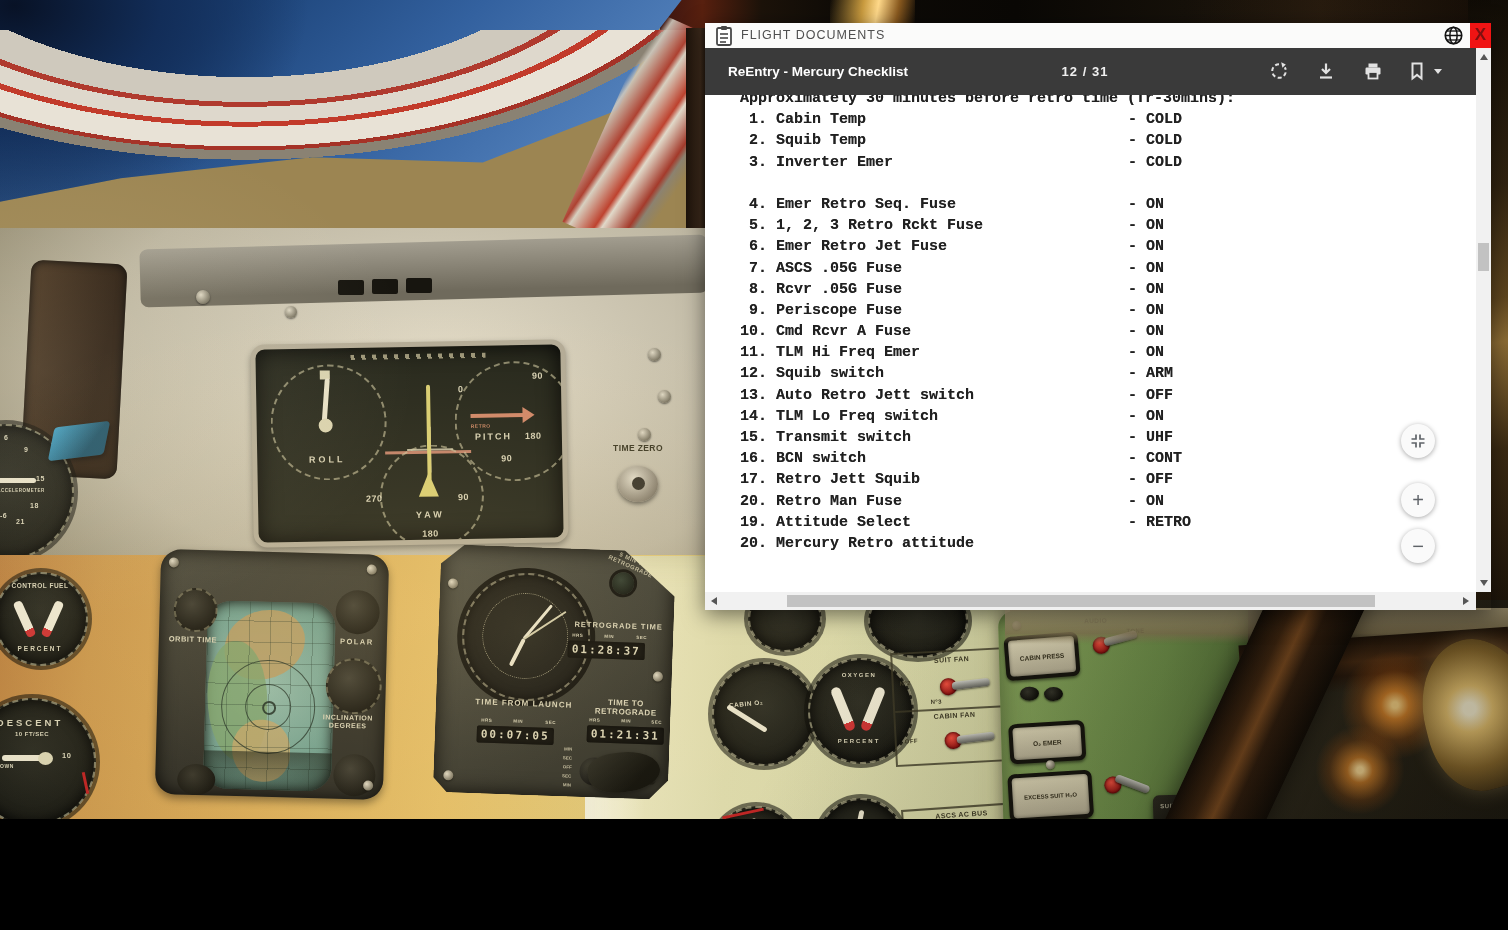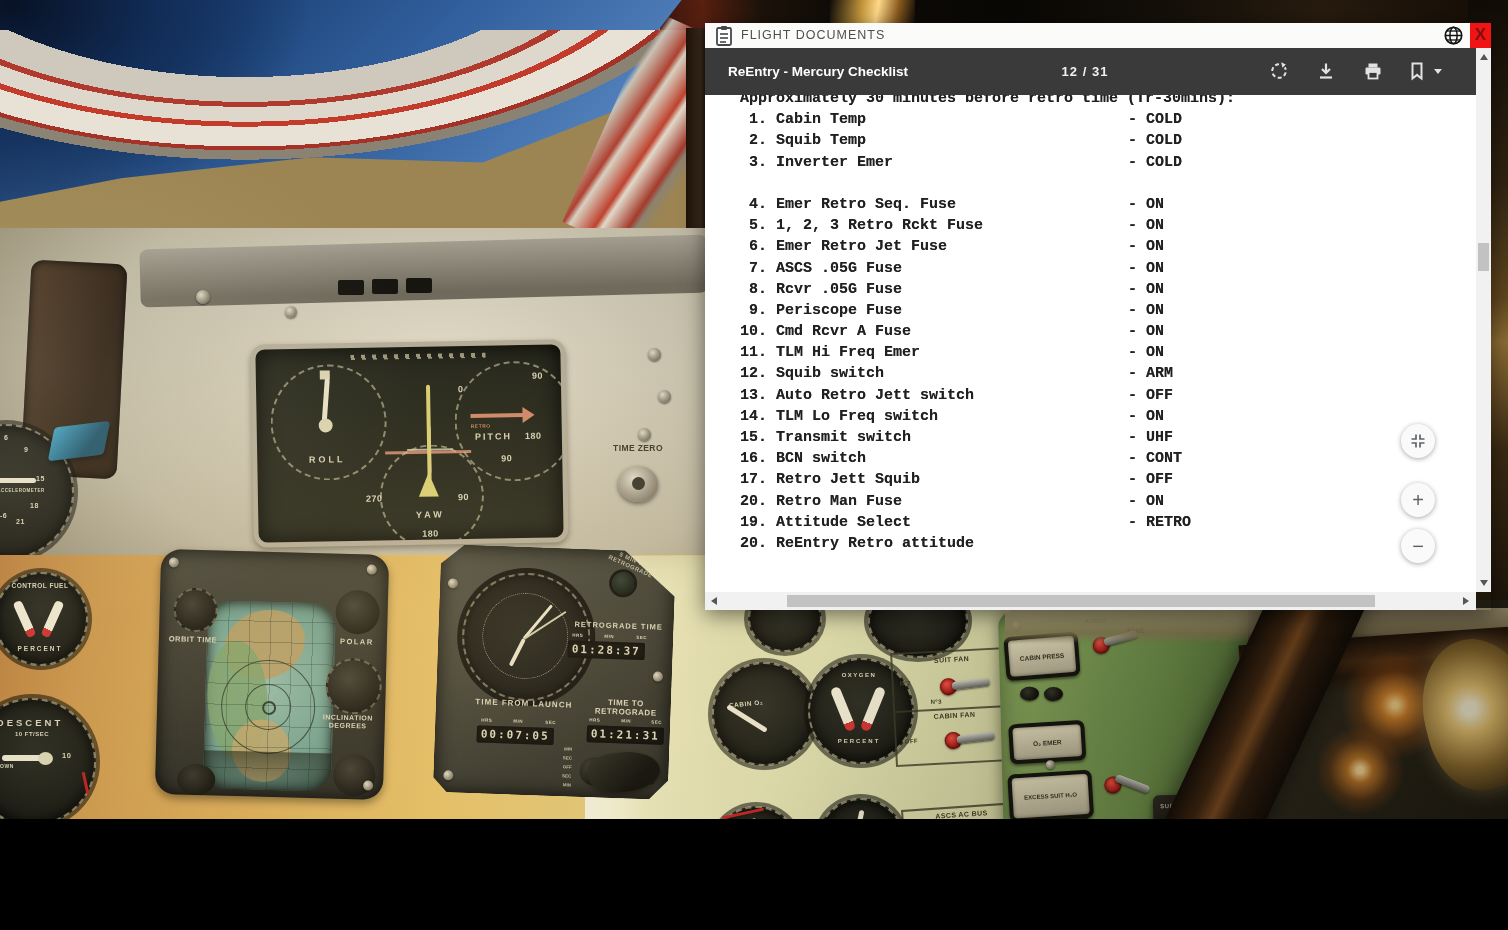--- a/index.html
+++ b/index.html
@@ -407,21 +407,21 @@
         <div class="cl-row"><span class="cl-num">10.</span><span class="cl-label">Cmd Rcvr A Fuse</span><span class="cl-val">- ON</span></div>
         <div class="cl-row"><span class="cl-num">11.</span><span class="cl-label">TLM Hi Freq Emer</span><span class="cl-val">- ON</span></div>
         <div class="cl-row"><span class="cl-num">12.</span><span class="cl-label">Squib switch</span><span class="cl-val">- ARM</span></div>
         <div class="cl-row"><span class="cl-num">13.</span><span class="cl-label">Auto Retro Jett switch</span><span class="cl-val">- OFF</span></div>
         <div class="cl-row"><span class="cl-num">14.</span><span class="cl-label">TLM Lo Freq switch</span><span class="cl-val">- ON</span></div>
         <div class="cl-row"><span class="cl-num">15.</span><span class="cl-label">Transmit switch</span><span class="cl-val">- UHF</span></div>
         <div class="cl-row"><span class="cl-num">16.</span><span class="cl-label">BCN switch</span><span class="cl-val">- CONT</span></div>
         <div class="cl-row"><span class="cl-num">17.</span><span class="cl-label">Retro Jett Squib</span><span class="cl-val">- OFF</span></div>
         <div class="cl-row"><span class="cl-num">20.</span><span class="cl-label">Retro Man Fuse</span><span class="cl-val">- ON</span></div>
         <div class="cl-row"><span class="cl-num">19.</span><span class="cl-label">Attitude Select</span><span class="cl-val">- RETRO</span></div>
-        <div class="cl-row"><span class="cl-num">20.</span><span class="cl-label">ReEntry Retro attitude</span><span class="cl-val"></span></div>
+        <div class="cl-row"><span class="cl-num">20.</span><span class="cl-label">Mercury Retro attitude</span><span class="cl-val"></span></div>
       </div>
 
       <div class="fbtn" style="left:696px;top:329px;">
         <svg width="16" height="16" viewBox="0 0 16 16">
           <path d="M6 1.5 v4.5 h-4.5 M10 1.5 v4.5 h4.5 M6 14.5 v-4.5 h-4.5 M10 14.5 v-4.5 h4.5" fill="none" stroke="#5f6368" stroke-width="1.7"></path>
         </svg>
       </div>
       <div class="fbtn" style="left:696px;top:388px;">+</div>
       <div class="fbtn" style="left:696px;top:434px;">−</div>
     </div>

